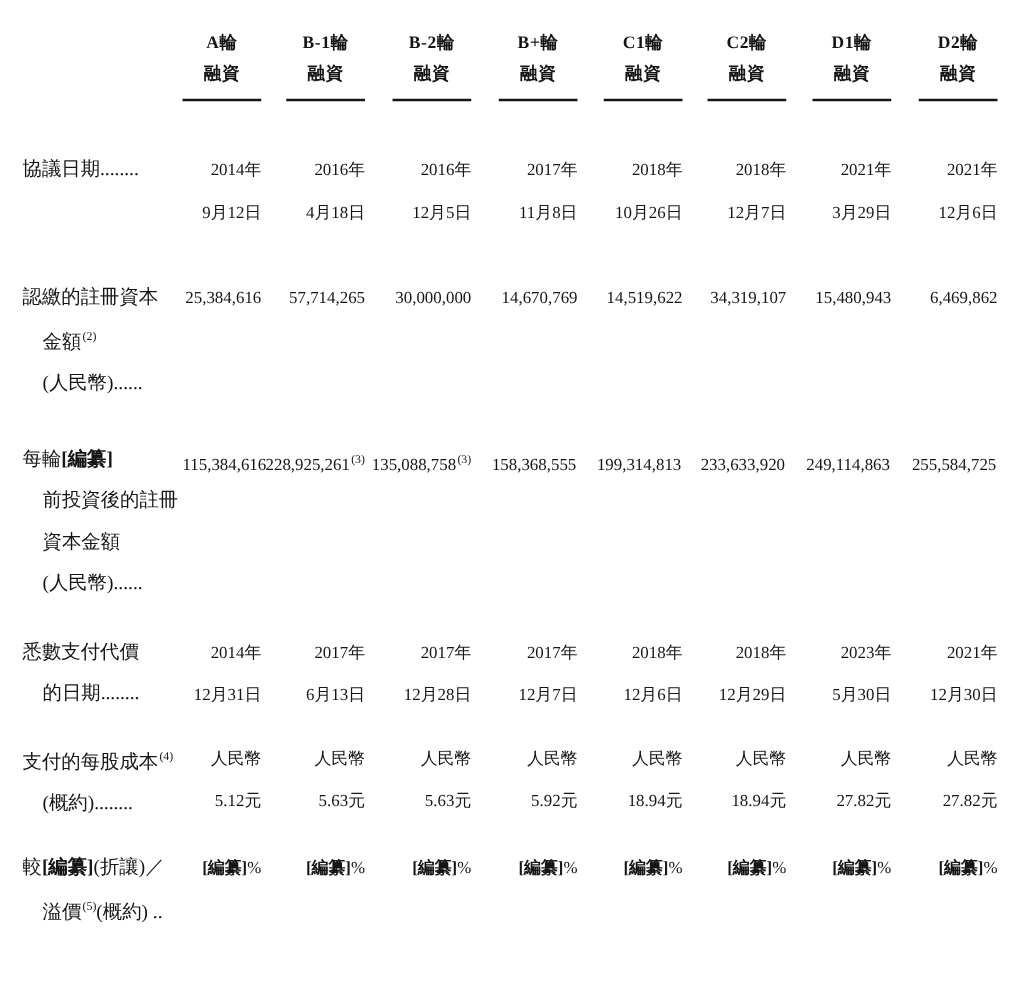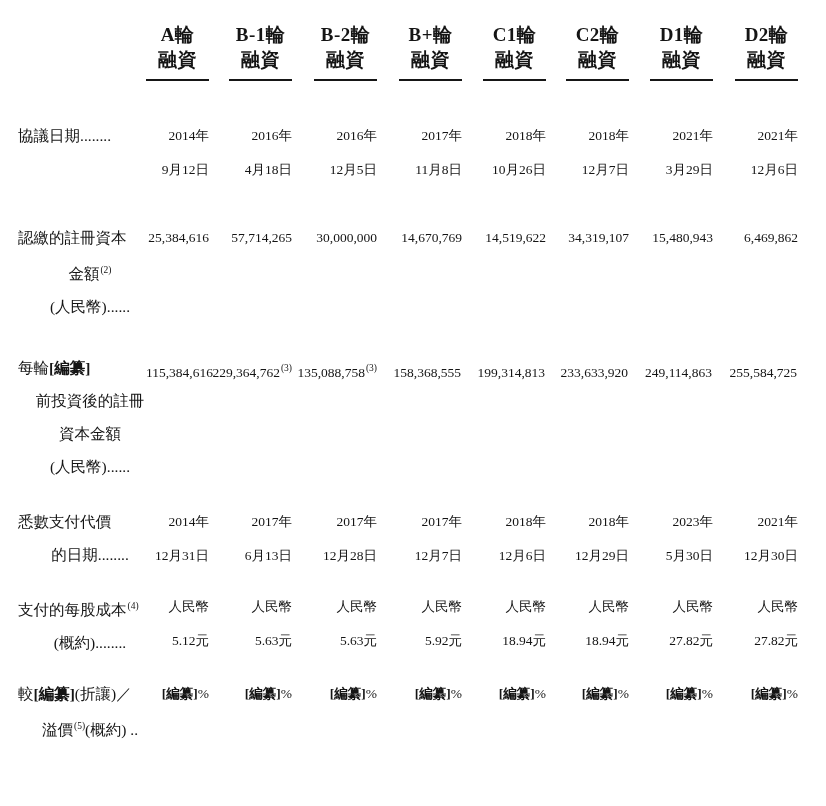--- a/index.html
+++ b/index.html
@@ -9,26 +9,26 @@
     font-family:"Liberation Serif","DejaVu Serif",serif;
   }
   .wrap { padding:12px 0 0 18px; }
   table.fin { border-collapse:collapse; table-layout:fixed; width:780px; }
   col.c-label{width:128px} col.c1{width:63px} col.c2{width:83px} col.c3{width:85px}
   col.c4{width:85px} col.c5{width:84px} col.c6{width:83px} col.c7{width:84px} col.c8{width:85px}
   th,td { padding:0; margin:0; vertical-align:top; font-weight:normal; }
   .hcell { padding-top:10px; }
   .hd {
     width:63px; margin-left:auto; text-align:center; font-weight:bold;
-    font-size:19px; line-height:25px; letter-spacing:0.5px;
+    font-size:14px; line-height:25px; letter-spacing:0.5px;
     border-bottom:2px solid #161616; padding-bottom:7px; white-space:nowrap;
   }
   .val { text-align:right; font-size:13.5px; line-height:34px; white-space:nowrap;margin-top:32px; }
   .lbl { text-align:left; font-size:15.5px; line-height:33px; white-space:nowrap;margin-left:46px; }
-  .ind { padding-left:16px;text-align:center; }
+  .ind { padding-left:16px; }
   .it  { }
   .rd  { font-weight:bold; }
   .sup { font-size:9.5px; vertical-align:6px; margin-left:1px; }
   tr.r1 td{padding-top:38px}
   tr.r2 td{padding-top:34px}
   tr.r3 td{padding-top:28px}
   tr.r4 td{padding-top:10px}
   tr.r5 td{padding-top:22px}
   tr.r6 td{padding-top:17px}
   tr.r7 td{padding-top:18px}
@@ -160,21 +160,21 @@
         </tr>
 
         <tr class="r3">
           <td class="lbl">
             <div><span>每輪</span><span class="rd">[編纂]</span></div>
             <div class="ind">前投資後的註冊</div>
             <div class="ind">資本金額</div>
             <div class="ind it">(人民幣)......</div>
           </td>
           <td class="val"><span>115,384,616</span><span class="sup"></span></td>
-          <td class="val"><span>229,364,762</span><span class="sup">(3)</span></td>
+          <td class="val"><span>228,925,261</span><span class="sup">(3)</span></td>
           <td class="val"><span>135,088,758</span><span class="sup">(3)</span></td>
           <td class="val"><span>158,368,555</span><span class="sup"></span></td>
           <td class="val"><span>199,314,813</span><span class="sup"></span></td>
           <td class="val"><span>233,633,920</span><span class="sup"></span></td>
           <td class="val"><span>249,114,863</span><span class="sup"></span></td>
           <td class="val"><span>255,584,725</span><span class="sup"></span></td>
         </tr>
 
 
         <tr class="r5">

